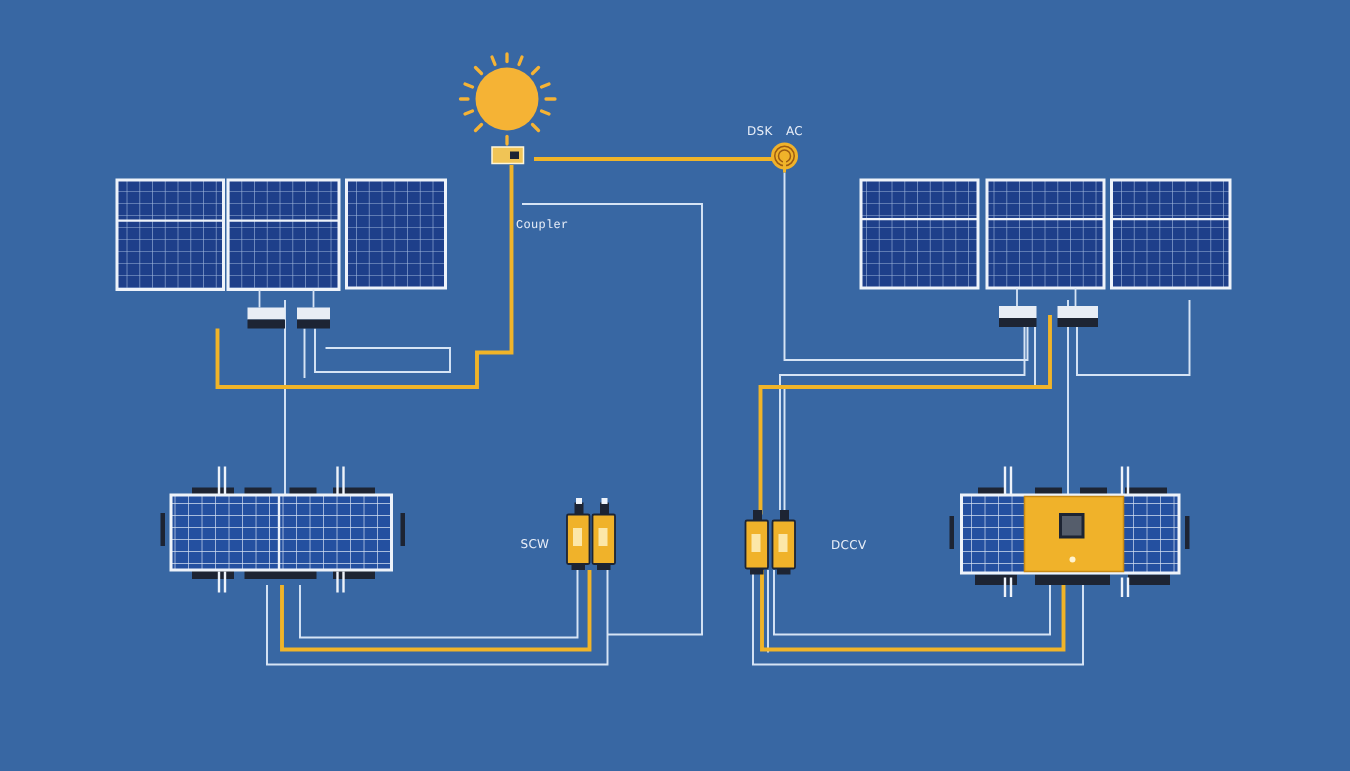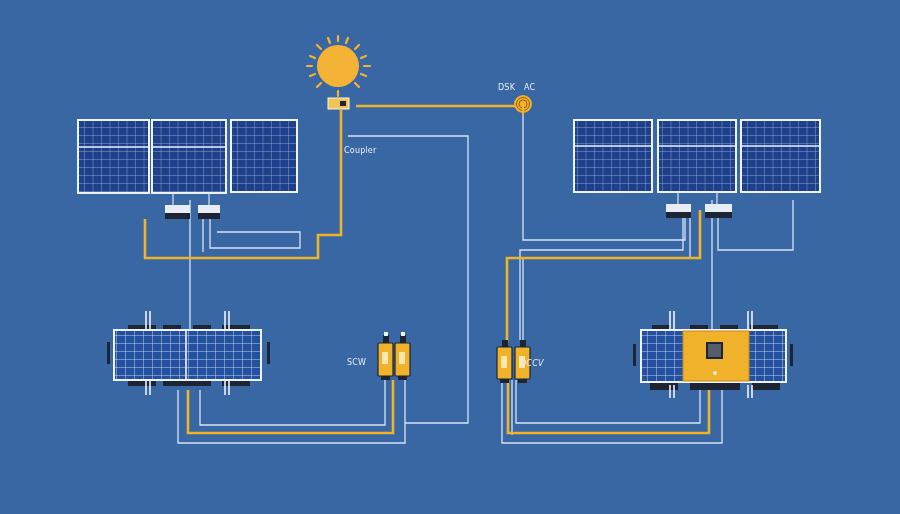--- a/index.html
+++ b/index.html
@@ -223,16 +223,16 @@
       <rect x="520" y="340" width="6" height="8" fill="#1d2433"></rect>
       <rect x="515" y="347" width="15" height="32" rx="1" fill="#f0b22a" stroke="#1d2433" stroke-width="1.2"></rect>
       <rect x="519" y="356" width="6" height="12" fill="#fce7a8"></rect>
       <rect x="518" y="379" width="9" height="4" fill="#1d2433"></rect>
     </g>
   </g>
 </svg>
 
   <div class="lbl" style="left:498px;top:83px;">DSK</div>
   <div class="lbl" style="left:524px;top:83px;">AC</div>
-  <div class="lbl" style="left:344px;top:146px;">Coupler</div>
+  <div class="lbl" style="left:344px;top:146px;font-family:Liberation Mono, monospace;">Coupler</div>
   <div class="lbl" style="left:347px;top:358px;">SCW</div>
-  <div class="lbl" style="left:520px;top:359px;font-style:italic;">DCCV</div>
+  <div class="lbl" style="left:554px;top:359px;">DCCV</div>
 </div>
 
 </body></html>

